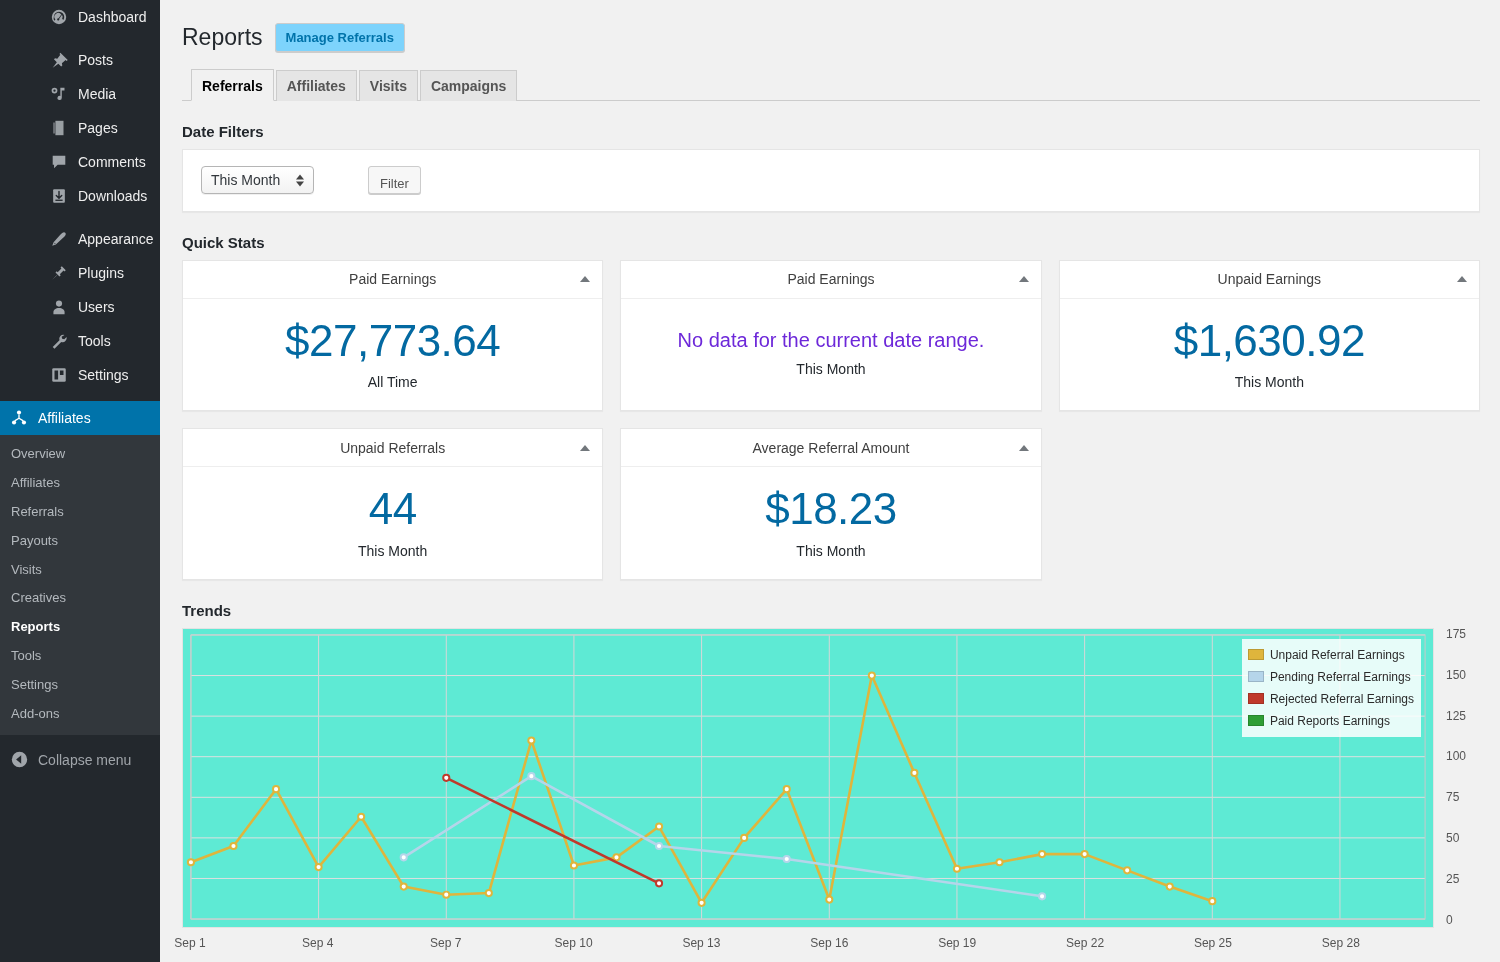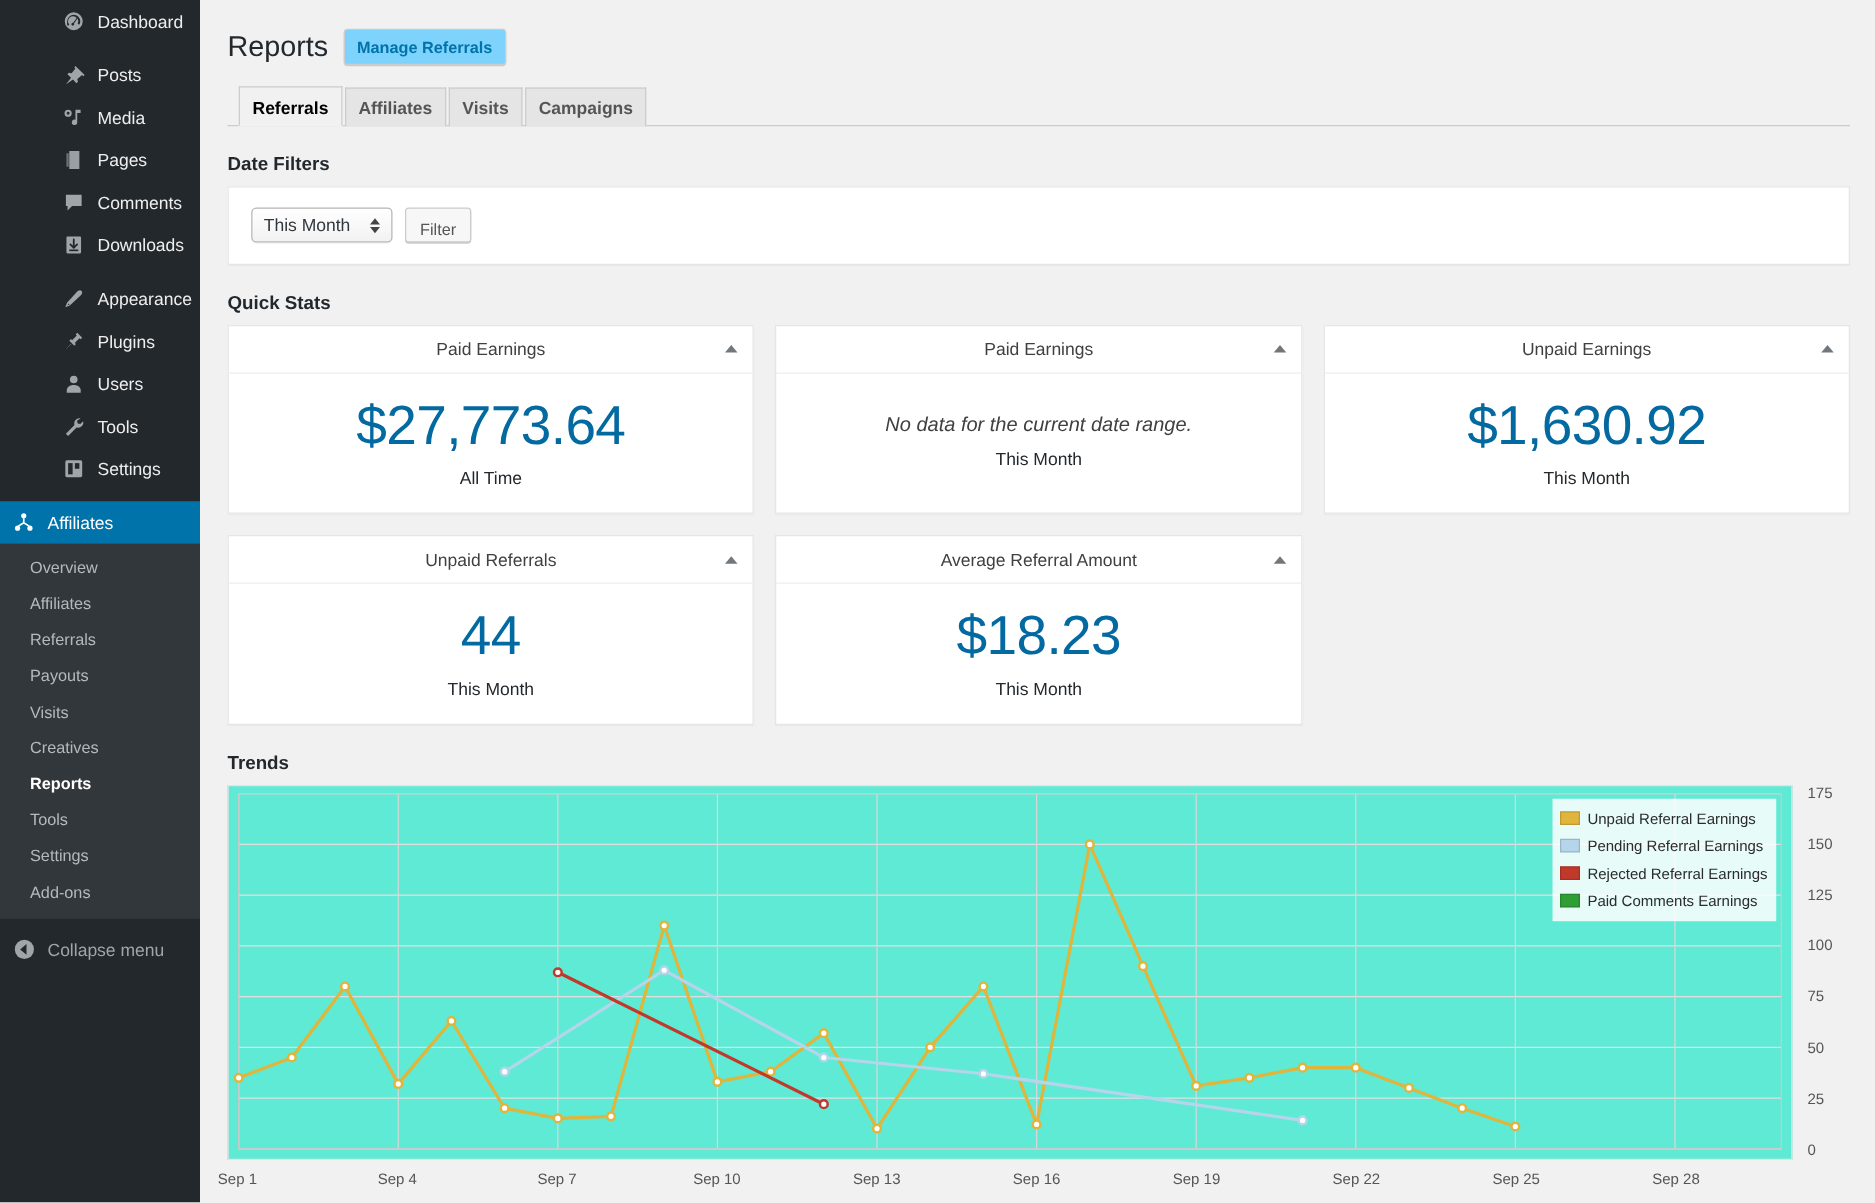--- a/index.html
+++ b/index.html
@@ -41,21 +41,21 @@
   }
   .menu-item.current .mi-icon { color: #fff; }
   .menu-item.current::after {
     content: ""; position: absolute; right: -8px; top: 50%;
     margin-top: -8px; border: 8px solid transparent;
     border-right-color: #f1f1f1; border-left: 0;
   }
   .submenu { background: #32373c; padding: 5px 0 6px 0; }
   .submenu .sub-item {
     display: block; padding: 6px 0 6px 11px;
-    font-size: 13px; color: #b4b9be; cursor: pointer; line-height: 1.3; margin-left: 13px;
+    font-size: 13px; color: #b4b9be; cursor: pointer; line-height: 1.3;
   }
   .submenu .sub-item.active { color: #fff; font-weight: 700; }
   .collapse-row {
     display: flex; align-items: center; height: 34px;
     padding-left: 9px; margin-top: 8px; color: #a0a5aa; cursor: pointer;
   }
   .collapse-row .ci {
     width: 20px; height: 20px; margin-right: 9px;
     display:inline-flex; align-items:center; justify-content:center;
   }
@@ -125,21 +125,21 @@
     display: flex; flex-direction: column; justify-content: center; gap: 2px;
   }
   .select-arrows i { display:block; width: 0; height: 0; border-left: 4px solid transparent; border-right: 4px solid transparent; }
   .select-arrows i.up { border-bottom: 5px solid #444; }
   .select-arrows i.dn { border-top: 5px solid #444; }
   .btn-filter {
     font-family: "Liberation Sans", sans-serif;
     font-size: 13px; color: #555; background: #f7f7f7;
     border: 1px solid #ccc; border-radius: 3px;
     padding: 4px 11px; height: 28px; line-height: 26px;
-    box-shadow: 0 1px 0 #ccc; cursor: pointer;
+    box-shadow: 0 1px 0 #ccc; cursor: pointer; margin-left: 44px;
   }
 
   
   .stats-grid {
     display: grid; grid-template-columns: repeat(3, 1fr);
     gap: 17px; margin-bottom: 0;
   }
   .stat-card {
     background: #fff; border: 1px solid #e5e5e5;
     box-shadow: 0 1px 1px rgba(0,0,0,.04);
@@ -162,21 +162,21 @@
   .stat-body {
     flex: 1; display: flex; flex-direction: column;
     align-items: center; justify-content: center;
     padding: 18px 10px 20px 10px;
   }
   .stat-value {
     font-size: 44px; line-height: 1.08; color: #0369a1;
     font-weight: 400; letter-spacing: -0.5px;
   }
   .stat-value.nodata {
-    font-size: 16px; color: #404040; letter-spacing: 0; font-style: italic;
+    font-size: 20px; color: #6d28d9; letter-spacing: 0;
   }
   .stat-sub { font-size: 14px; color: #23282d; margin-top: 10px; }
 
   .stats-grid.row2 { margin-top: 17px; grid-template-columns: repeat(3, 1fr); }
   .stats-grid.row2 .ghost { visibility: hidden; }
 
   
   .chart-panel {
     background: #5eead4; border: 1px solid #e3e3e3;
     height: 300px; position: relative; margin-bottom: 0;
@@ -510,21 +510,21 @@
             <div class="legend-row">
               <span class="legend-swatch" style="background: rgb(181, 213, 234);"></span>
               <span class="legend-label">Pending Referral Earnings</span>
             </div>
             <div class="legend-row">
               <span class="legend-swatch" style="background: rgb(192, 57, 43);"></span>
               <span class="legend-label">Rejected Referral Earnings</span>
             </div>
             <div class="legend-row">
               <span class="legend-swatch" style="background: rgb(46, 158, 53);"></span>
-              <span class="legend-label">Paid Comments Earnings</span>
+              <span class="legend-label">Paid Reports Earnings</span>
             </div>
           </div>
       </div>
       <div class="y-axis-labels" id="y-axis">
           <span style="top: 97.3333%;">0</span>
           <span style="top: 83.7143%;">25</span>
           <span style="top: 70.0952%;">50</span>
           <span style="top: 56.4762%;">75</span>
           <span style="top: 42.8571%;">100</span>
           <span style="top: 29.2381%;">125</span>

